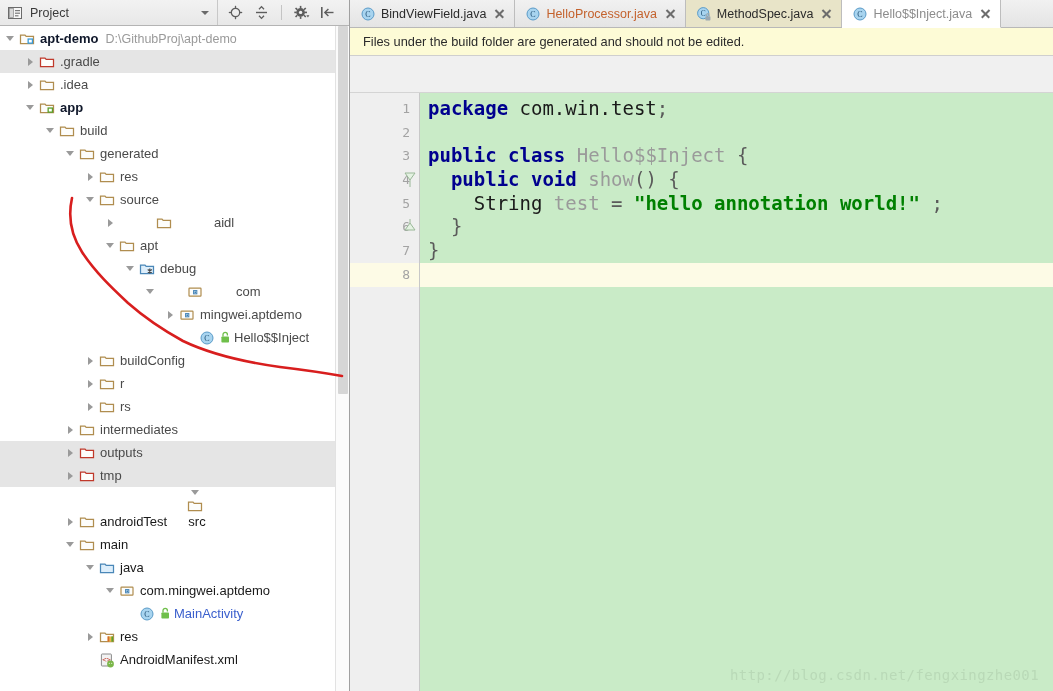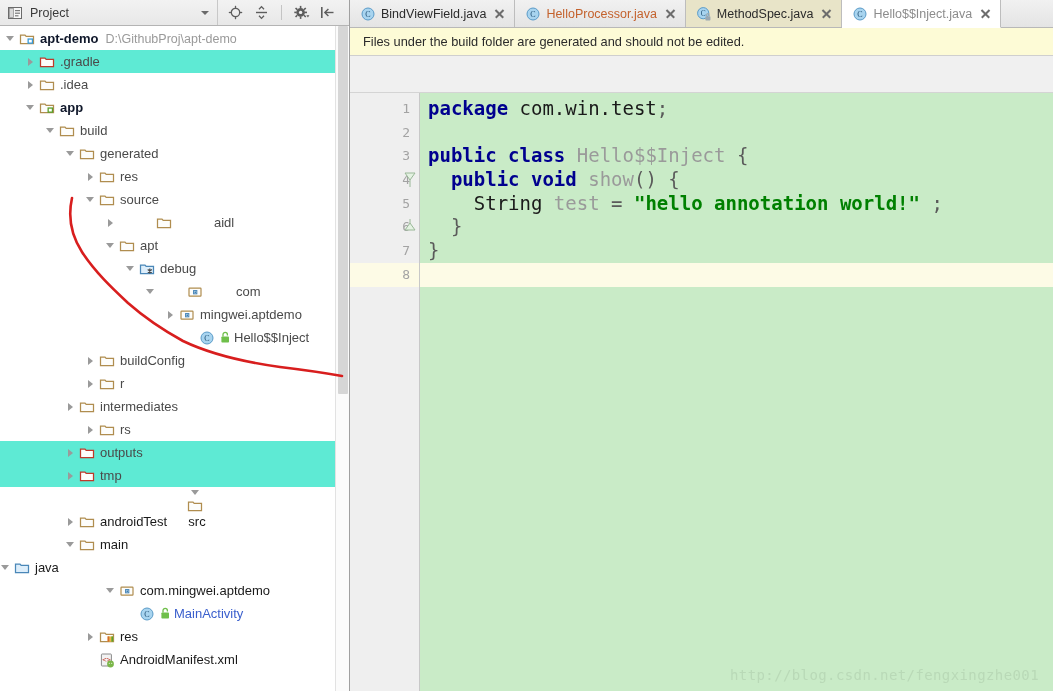--- a/index.html
+++ b/index.html
@@ -87,21 +87,21 @@
   }
   .row {
     height: 23px;
     display: flex;
     align-items: center;
     white-space: nowrap;
     font-size: 13px;
     color: #000;
     position: relative;
   }
-  .row.hl { background: #5eead4; }
+  .row.hl { background: #e5e5e5; }
   .arrow {
     width: 11px; height: 11px;
     flex: 0 0 11px;
     margin-right: 3px;
     position: relative;
   }
   .arrow.closed::before {
     content: "";
     position: absolute; left: 3px; top: 2px;
     border-left: 5px solid #9a9a9a;
@@ -468,34 +468,34 @@
               </svg></span>
             <span class="tlabel">buildConfig</span>
           </div>
           <div class="row" style="padding-left: 85px;">
             <span class="arrow closed"></span>
             <span class="ticon"><svg width="16" height="16" viewBox="0 0 16 16">
                 <path d="M1.5,4 L6,4 L7.2,5.4 L14.5,5.4 L14.5,12.5 L1.5,12.5 Z" fill="#fdfdfb" stroke="#b08d4f" stroke-width="1.25"></path>
               </svg></span>
             <span class="tlabel">r</span>
           </div>
+          <div class="row" style="padding-left: 85px;">
+            <span class="arrow closed"></span>
+            <span class="ticon"><svg width="16" height="16" viewBox="0 0 16 16">
+                <path d="M1.5,4 L6,4 L7.2,5.4 L14.5,5.4 L14.5,12.5 L1.5,12.5 Z" fill="#fdfdfb" stroke="#b08d4f" stroke-width="1.25"></path>
+              </svg></span>
+            <span class="tlabel">rs</span>
+          </div>
           <div class="row" style="padding-left: 65px;">
             <span class="arrow closed"></span>
             <span class="ticon"><svg width="16" height="16" viewBox="0 0 16 16">
                 <path d="M1.5,4 L6,4 L7.2,5.4 L14.5,5.4 L14.5,12.5 L1.5,12.5 Z" fill="#fdfdfb" stroke="#b08d4f" stroke-width="1.25"></path>
               </svg></span>
             <span class="tlabel">intermediates</span>
           </div>
-          <div class="row" style="padding-left: 85px;">
-            <span class="arrow closed"></span>
-            <span class="ticon"><svg width="16" height="16" viewBox="0 0 16 16">
-                <path d="M1.5,4 L6,4 L7.2,5.4 L14.5,5.4 L14.5,12.5 L1.5,12.5 Z" fill="#fdfdfb" stroke="#b08d4f" stroke-width="1.25"></path>
-              </svg></span>
-            <span class="tlabel">rs</span>
-          </div>
           <div class="row hl" style="padding-left: 65px;">
             <span class="arrow closed"></span>
             <span class="ticon"><svg width="16" height="16" viewBox="0 0 16 16">
                 <path d="M1.5,4 L6,4 L7.2,5.4 L14.5,5.4 L14.5,12.5 L1.5,12.5 Z" fill="#fdfdfb" stroke="#c0392b" stroke-width="1.25"></path>
               </svg></span>
             <span class="tlabel">outputs</span>
           </div>
           <div class="row hl" style="padding-left: 65px;">
             <span class="arrow closed"></span>
             <span class="ticon"><svg width="16" height="16" viewBox="0 0 16 16">
@@ -517,21 +517,21 @@
               </svg></span>
             <span class="tlabel dark">androidTest</span>
           </div>
           <div class="row" style="padding-left: 65px;">
             <span class="arrow open"></span>
             <span class="ticon"><svg width="16" height="16" viewBox="0 0 16 16">
                 <path d="M1.5,4 L6,4 L7.2,5.4 L14.5,5.4 L14.5,12.5 L1.5,12.5 Z" fill="#fdfdfb" stroke="#b08d4f" stroke-width="1.25"></path>
               </svg></span>
             <span class="tlabel dark">main</span>
           </div>
-          <div class="row" style="">
+          <div class="row" style="padding-left: 85px;">
             <span class="arrow open"></span>
             <span class="ticon"><svg width="16" height="16" viewBox="0 0 16 16">
                 <path d="M1.5,4 L6,4 L7.2,5.4 L14.5,5.4 L14.5,12.5 L1.5,12.5 Z" fill="#ddeefb" stroke="#4a87b8" stroke-width="1.25"></path>
               </svg></span>
             <span class="tlabel dark">java</span>
           </div>
           <div class="row" style="padding-left: 105px;">
             <span class="arrow open"></span>
             <span class="ticon"><svg width="16" height="16" viewBox="0 0 16 16">
                 <rect x="2" y="4.2" width="12" height="8" rx="0.6" fill="#fdfdfb" stroke="#b08d4f" stroke-width="1.2"></rect>

